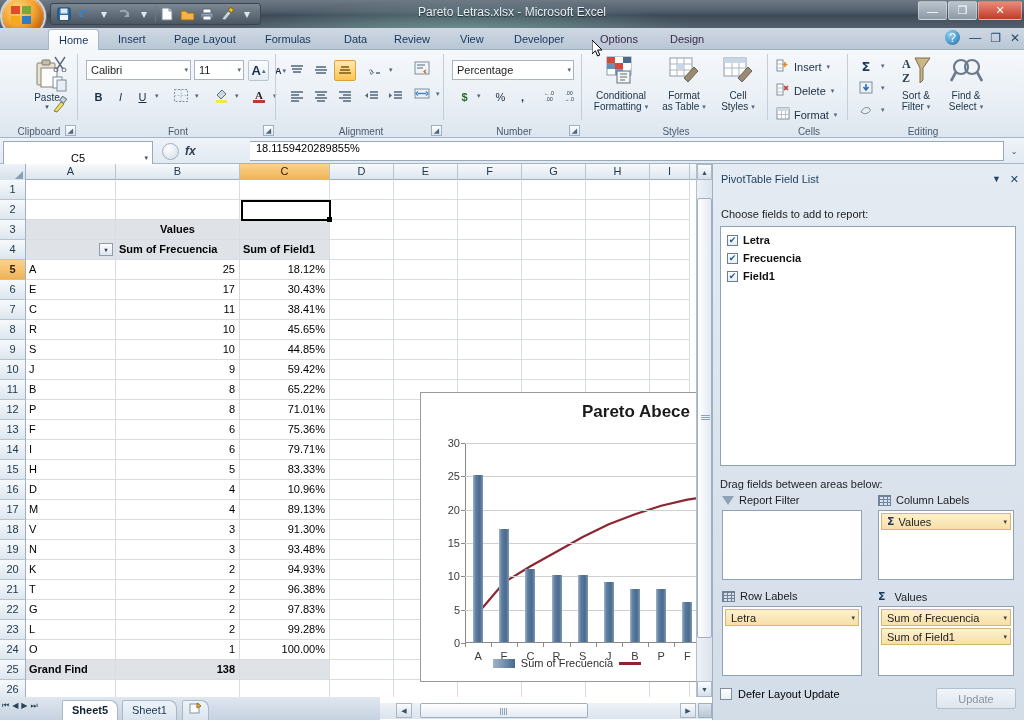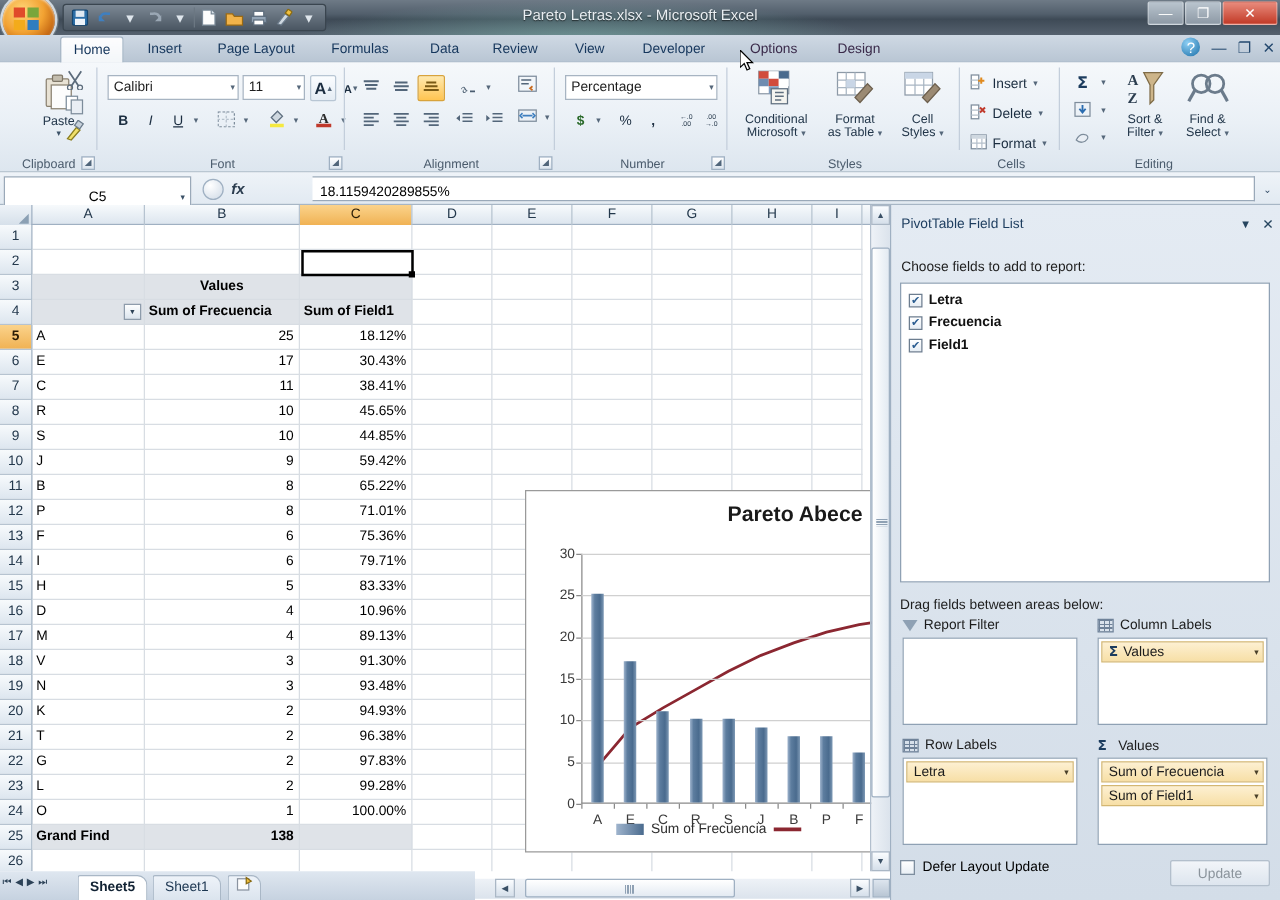--- a/index.html
+++ b/index.html
@@ -117,21 +117,21 @@
          background:linear-gradient(to bottom,#eef3f8,#e2eaf2); border-bottom:1px solid #a7b6c5;}
   .namebox{ position:absolute; left:3px; top:3px; width:150px; height:33px; background:#fff;
             border:1px solid #9aa9b9; display:flex; align-items:center; justify-content:center; font-size:11px;}
   .namebox .nb-arrow{ position:absolute; right:4px; font-size:7px; color:#3c5268;}
   .fxgrp{ position:absolute; left:156px; top:3px; height:20px; width:92px; display:flex; align-items:center; gap:6px;
           padding-left:6px; }
   .fxgrp .rnd{ width:17px;height:17px;border-radius:50%;
        background:radial-gradient(circle at 35% 30%,#ffffff,#cfdae6); border:1px solid #9fb0c2; cursor:pointer;}
   .fxgrp .fx{ font-style:italic; font-weight:bold; font-size:12px; color:#2c3e50; cursor:pointer;}
   .finput{ position:absolute; left:250px; top:3px; right:20px; height:20px; background:#fff;
-           border:1px solid #9aa9b9; border-left:none; display:flex; align-items:flex-end; padding-left:6px; font-size:11px;}
+           border:1px solid #9aa9b9; border-left:none; display:flex; align-items:flex-start; padding-left:6px; font-size:11px;}
   .fbar .fexp{ position:absolute; right:2px; top:5px; font-size:8px; color:#36506a; cursor:pointer;
                width:16px;height:16px; display:flex;align-items:center;justify-content:center;}
 
   
   .gridwrap{ position:absolute; left:0; top:164px; width:712px; height:533px; background:#fff; overflow:hidden;}
   .colhdr{ position:absolute; left:0; top:0; height:16px; width:712px;
            background:linear-gradient(to bottom,#f7fafc,#dde6ef); border-bottom:1px solid #9fb0c2;}
   .colhdr .ch{ position:absolute; top:0; height:16px; line-height:15px; text-align:center; font-size:11px;
                color:#23384c; border-right:1px solid #b6c3d0; cursor:pointer;}
   .colhdr .ch.sel{ background:linear-gradient(to bottom,#ffdc9c,#f3b košt);}
@@ -569,21 +569,21 @@
               <rect x="3" y="7" width="8" height="6" fill="#6e8cb0"></rect>
                 <rect x="11" y="7" width="8" height="6" fill="#d14b3c"></rect>
                 <rect x="19" y="7" width="8" height="6" fill="#fff"></rect>
               <rect x="11" y="13" width="8" height="6" fill="#7f9dbe"></rect>
               <rect x="13" y="15" width="13" height="12" fill="#f4f4f0" stroke="#5f6f7f"></rect>
                 <path d="M16 18h7M16 21h7M16 24h5" stroke="#5f6f7f" stroke-width="1.1"></path>
             </svg>
           </div>
           <div>Conditional</div>
           <div style="display:flex;gap:2px;align-items:center">
-            <span>Microsoft</span>
+            <span>Formatting</span>
               <span class="mini">▾</span>
           </div>
         </div>
         <div class="bigbtn" style="position:absolute;left:72px;top:4px;width:56px">
           <div class="bigicon">
             <svg width="32" height="30" viewBox="0 0 32 30">
               <rect x="3" y="2" width="22" height="18" fill="#fff" stroke="#8d9aa7"></rect>
               <path d="M3 8h22M3 14h22M10 2v18M17 2v18" stroke="#a9b6c3"></path>
               <rect x="10" y="8" width="7" height="6" fill="#c9d6e6"></rect>
               <path d="M17 22 L27 11 L31 15 L21 26 Z" fill="#9b8a73" stroke="#6d604e"></path>

